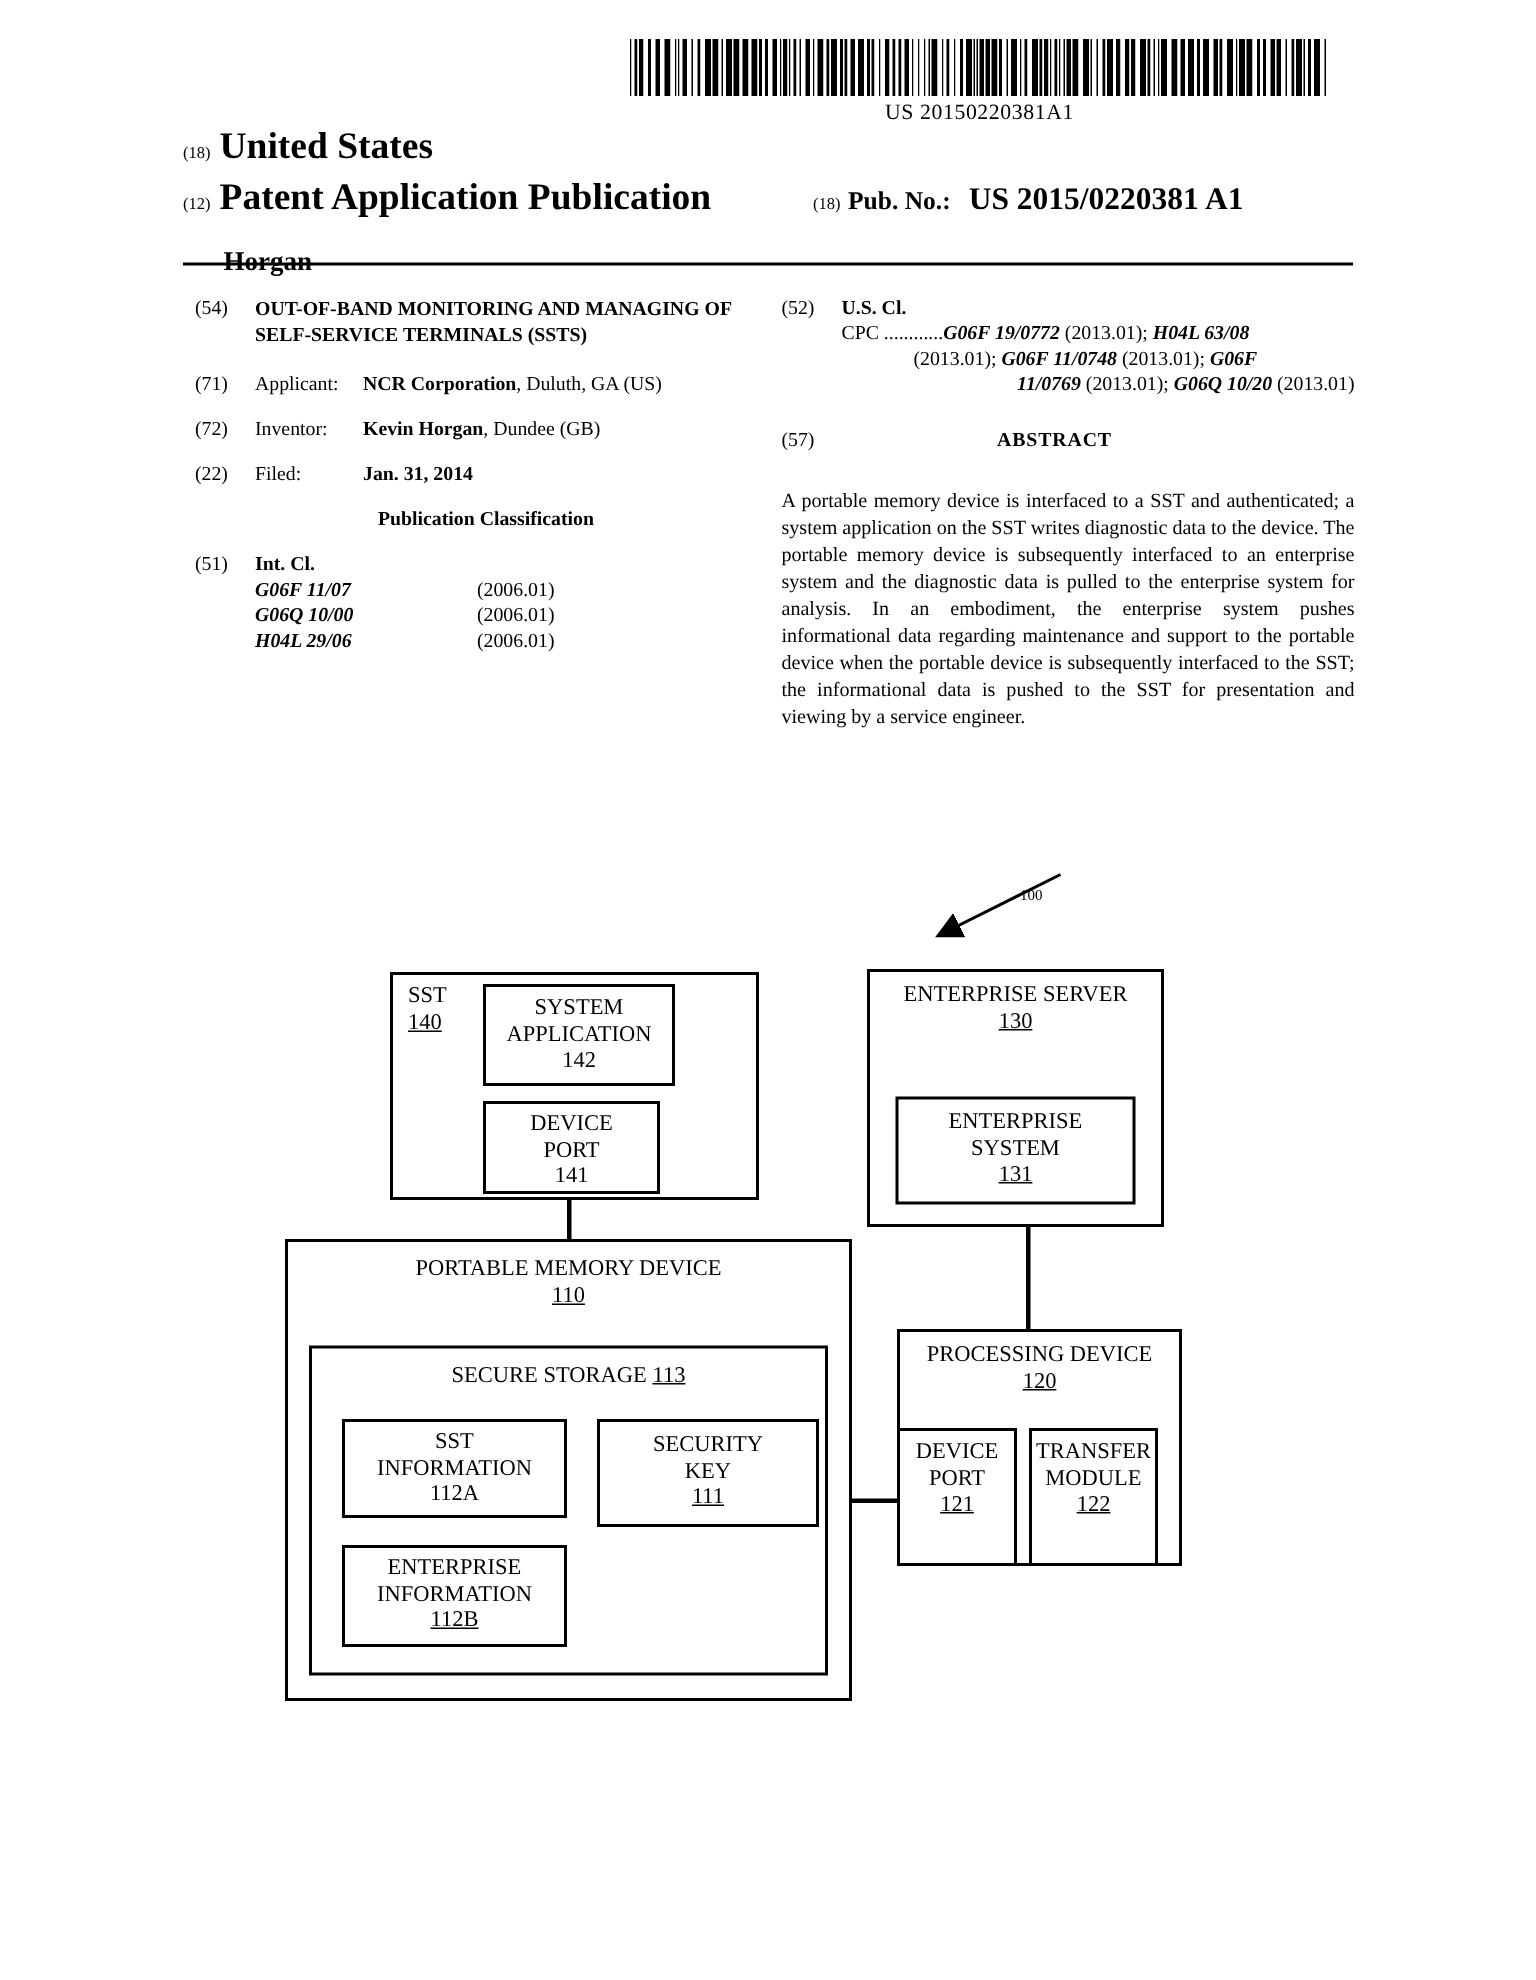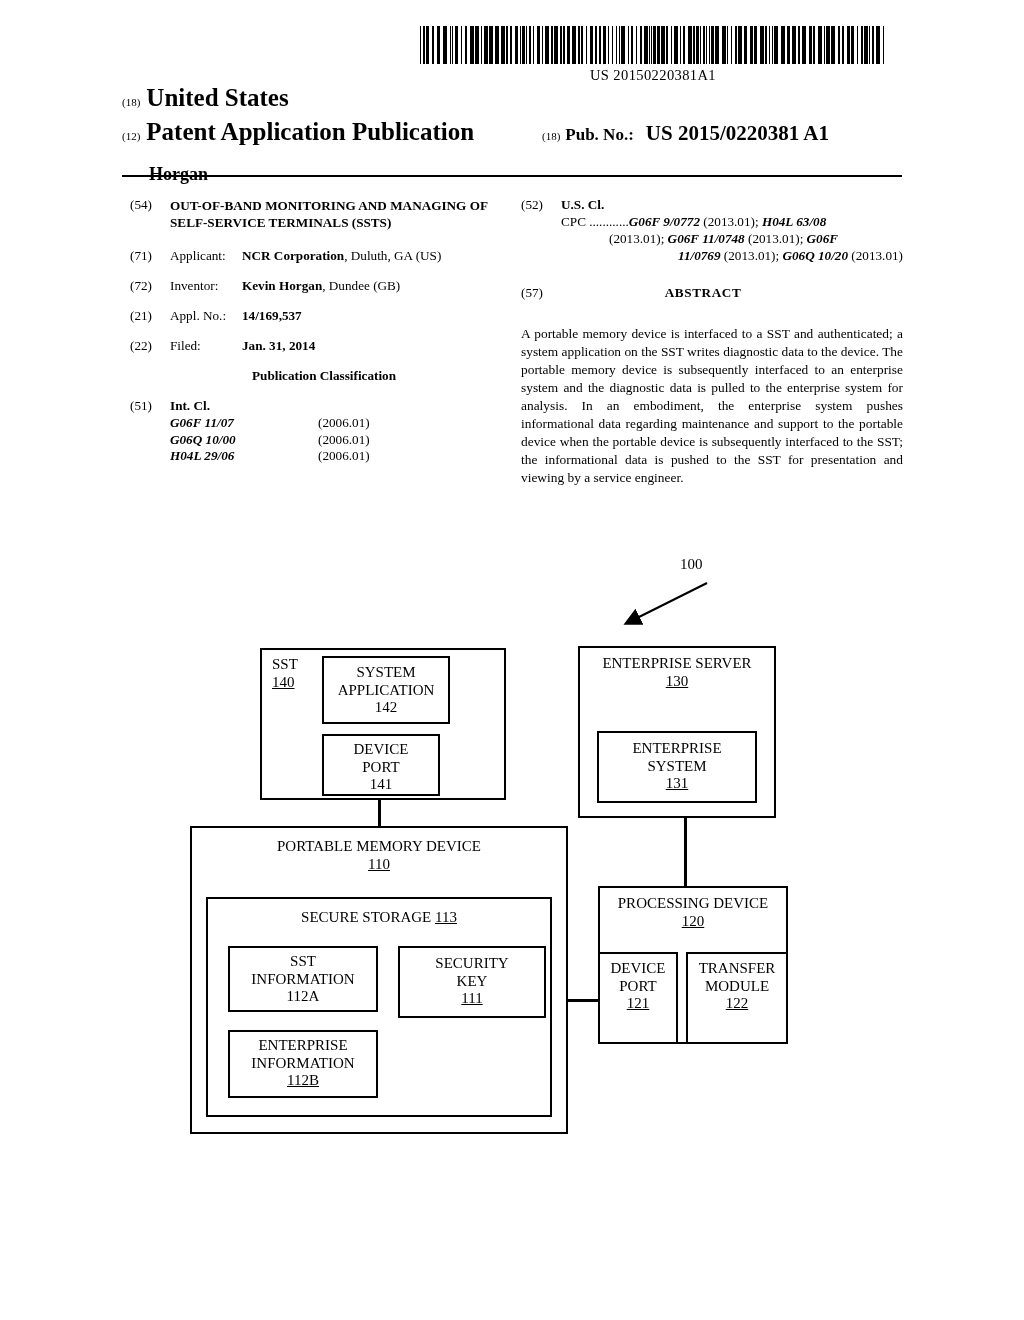--- a/index.html
+++ b/index.html
@@ -200,22 +200,23 @@
   }
   .fbox .ttl { display: block; }
   .fbox .num { display: block; }
   .u { text-decoration: underline; }
   .fline {
     position: absolute;
     background: #000;
   }
   #ref100 {
     position: absolute;
-    font-size: 15px;
+    font-size: 10px;
     font-family: "Liberation Serif", serif;
+    margin-top: 36px;
   }
 </style>
 </head>
 <body>
 
 <div id="barcode-block">
   <div id="barcode-bars">
       <i style="width: 1px;"></i>
       <i style="width: 2px; background: rgb(255, 255, 255);"></i>
       <i style="width: 2px;"></i>
@@ -473,26 +474,20 @@
   </div>
 
   <div class="field">
     <div class="code">(72)</div>
     <div class="body">
       <span class="lbl-col">Inventor:</span><span class="b">Kevin Horgan</span><span>, Dundee (GB)</span>
     </div>
   </div>
 
 
-  <div class="field">
-    <div class="code">(21)</div>
-    <div class="body">
-      <span class="lbl-col">Appl. No.:</span><span class="b">14/169,537</span>
-    </div>
-  </div>
 
   <div class="field">
     <div class="code">(22)</div>
     <div class="body">
       <span class="lbl-col">Filed:</span><span class="b">Jan. 31, 2014</span>
     </div>
   </div>
 
   <div id="pub-class-heading">Publication Classification</div>
 
@@ -516,21 +511,21 @@
   </div>
 </div>
 
 <div id="col-right">
 
   <div class="field">
     <div class="code">(52)</div>
     <div class="body">
       <div class="b">U.S. Cl.</div>
       <div class="cpc-line">
-        <span>CPC ............</span><span class="i">G06F 9/0772</span><span> (2013.01); </span><span class="i">H04L 63/08</span>
+        <span>CPC ............</span><span class="i">G06F 19/0772</span><span> (2013.01); </span><span class="i">H04L 63/08</span>
       </div>
       <div class="cpc-cont">
         <span>(2013.01); </span><span class="i">G06F 11/0748</span><span> (2013.01); </span><span class="i">G06F</span>
       </div>
       <div class="cpc-cont2">
         <span class="i">11/0769</span><span> (2013.01); </span><span class="i">G06Q 10/20</span><span> (2013.01)</span>
       </div>
     </div>
   </div>
 
@@ -616,19 +611,19 @@
     <span class="ttl">PROCESSING DEVICE</span>
     <span class="num u">120</span>
   </div>
 
   <div class="fbox" style="left:598px; top:952px; width:80px; height:92px; padding-top:6px;">
     <span class="ttl" style="white-space:pre-line;">DEVICE
 PORT</span>
     <span class="num u">121</span>
   </div>
 
-  <div class="fbox" style="left:686px; top:952px; width:102px; height:92px; padding-top:6px;">
+  <div class="fbox" style="left:686px; top:952px; width:86px; height:92px; padding-top:6px;">
     <span class="ttl" style="white-space:pre-line;">TRANSFER
 MODULE</span>
     <span class="num u">122</span>
   </div>
 
 </div>
 
 </body></html>

